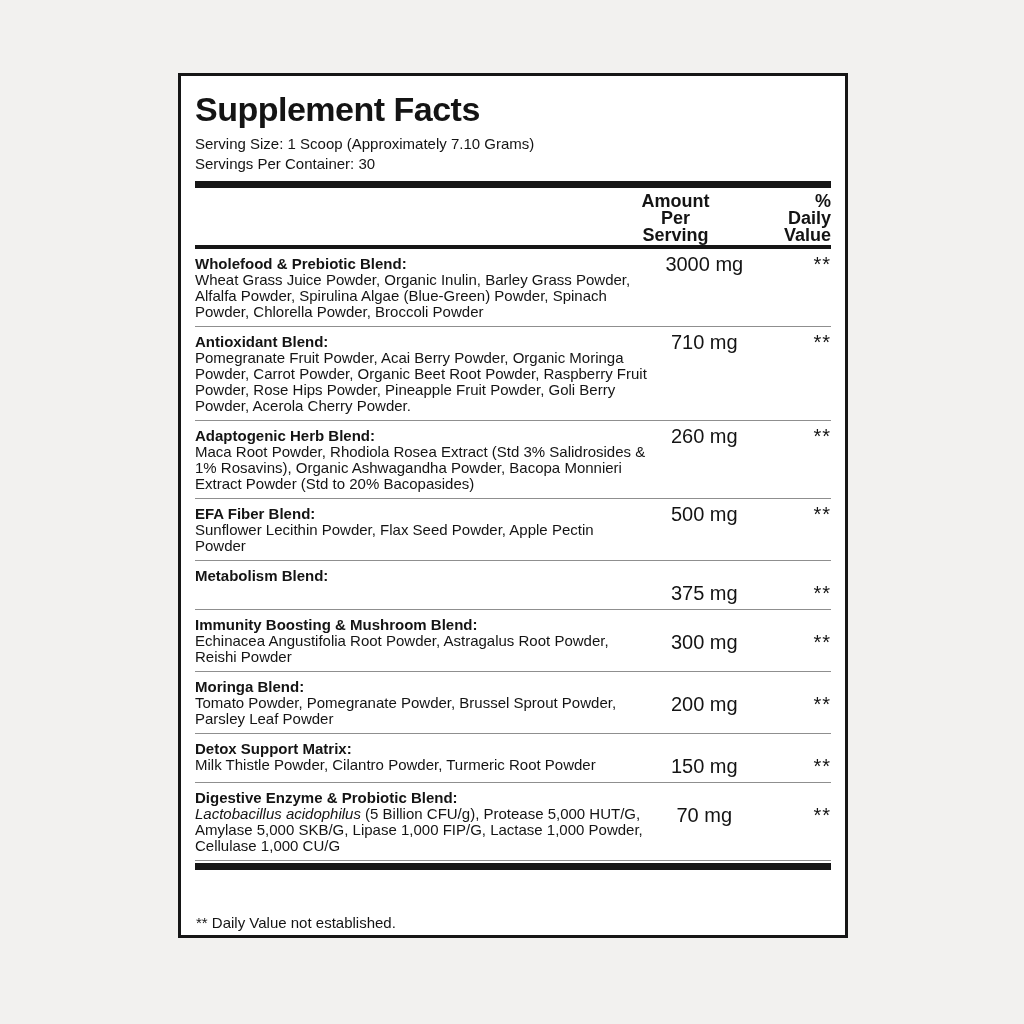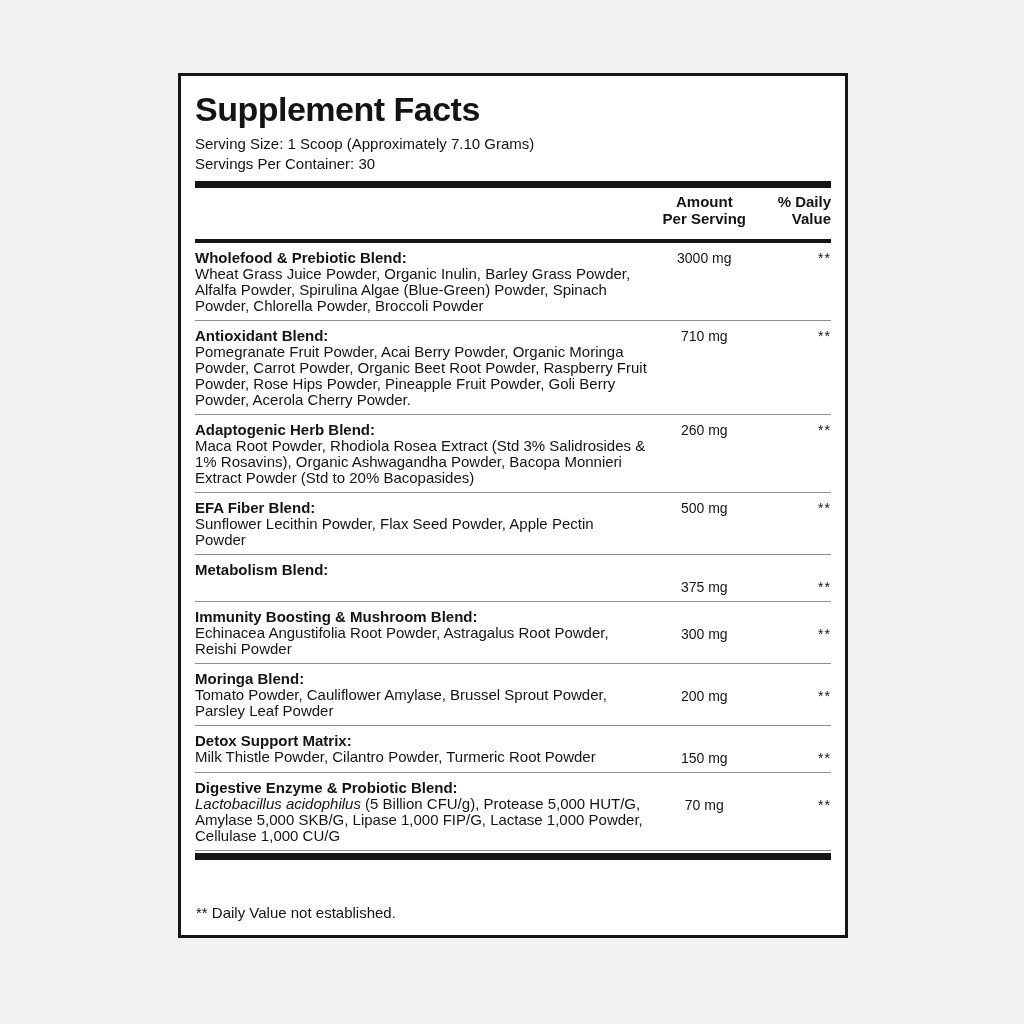--- a/index.html
+++ b/index.html
@@ -38,34 +38,35 @@
   }
   .bar-medium {
     height: 4px;
     background: #161616;
   }
   .cols { display: flex; width: 100%; }
   .col-text { width: 455px; }
   .col-amt { width: 115px; text-align: center; }
   .col-dv  { width: 70px;  text-align: right; }
   .header-row {
-    padding: 5px 0 12px 0;
-    font-size: 15px;
+    padding: 5px 0 1px 0;
+    font-size: 18px;
     font-weight: bold;
     line-height: 17px;
+    gap: 48px;
   }
   .section {
     padding: 7px 0 6px 0;
     border-bottom: 1.5px solid #8f8f8f;
     font-size: 15px;
     line-height: 16px;
   }
   .section:last-of-type { border-bottom: none; }
   .blend-name { font-weight: bold; }
-  .amt-val, .dv-val { font-size: 14px; }
+  .amt-val, .dv-val { font-size: 20px; }
   .amt-offset .amt-val, .amt-offset .dv-val { display: inline-block; padding-top: 17px; }
   .dv-val { letter-spacing: 1px; }
   .footnote {
     font-size: 15px;
     line-height: 18px;
     padding: 11px 0 0 1px;
     margin-top: 33px;
   }
 </style>
 </head>
@@ -145,21 +146,21 @@
         <span class="blend-name">Immunity Boosting &amp; Mushroom Blend:</span><br>
         <span>Echinacea Angustifolia Root Powder, Astragalus Root Powder, Reishi Powder</span>
       </div>
       <div class="col-amt"><span class="amt-val">300 mg</span></div>
       <div class="col-dv"><span class="dv-val">**</span></div>
     </div>
 
     <div class="cols section amt-offset">
       <div class="col-text">
         <span class="blend-name">Moringa Blend:</span><br>
-        <span>Tomato Powder, Cauliflower Amylase, Brussel Sprout Powder, Parsley Leaf Powder</span>
+        <span>Tomato Powder, Pomegranate Powder, Brussel Sprout Powder, Parsley Leaf Powder</span>
       </div>
       <div class="col-amt"><span class="amt-val">200 mg</span></div>
       <div class="col-dv"><span class="dv-val">**</span></div>
     </div>
 
     <div class="cols section amt-offset">
       <div class="col-text">
         <span class="blend-name">Detox Support Matrix:</span><br>
         <span>Milk Thistle Powder, Cilantro Powder, Turmeric Root Powder</span>
       </div>

